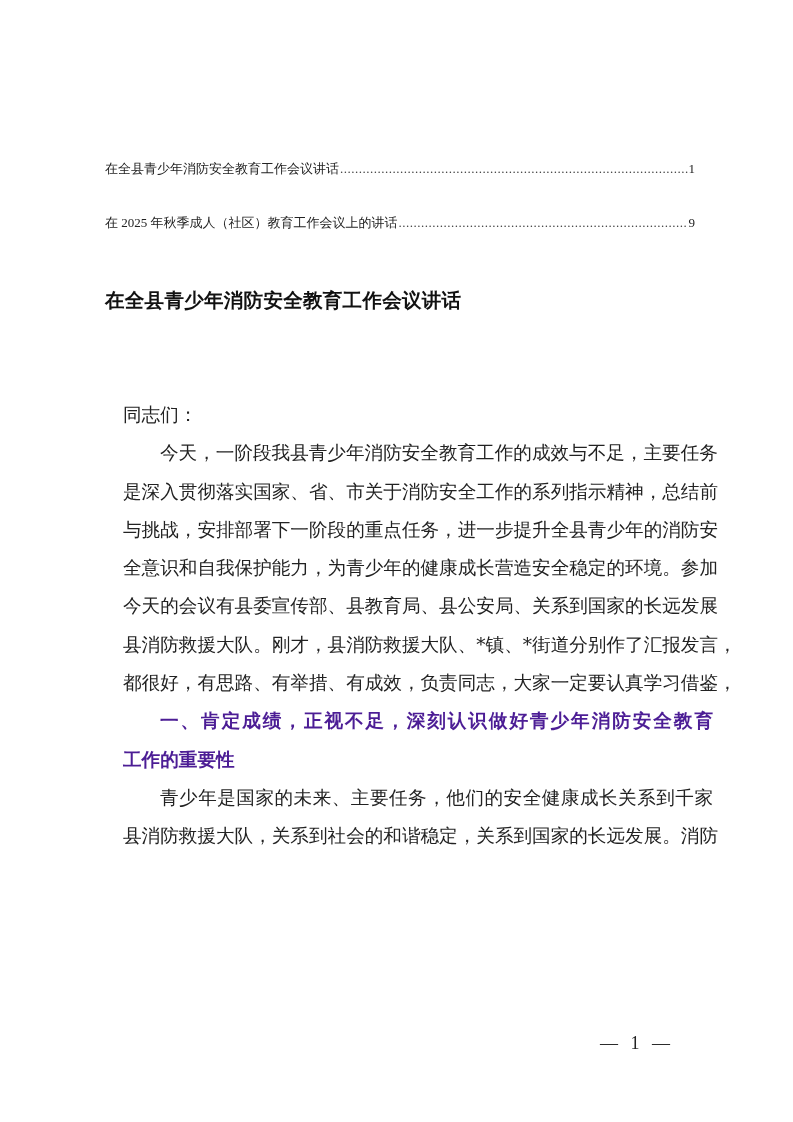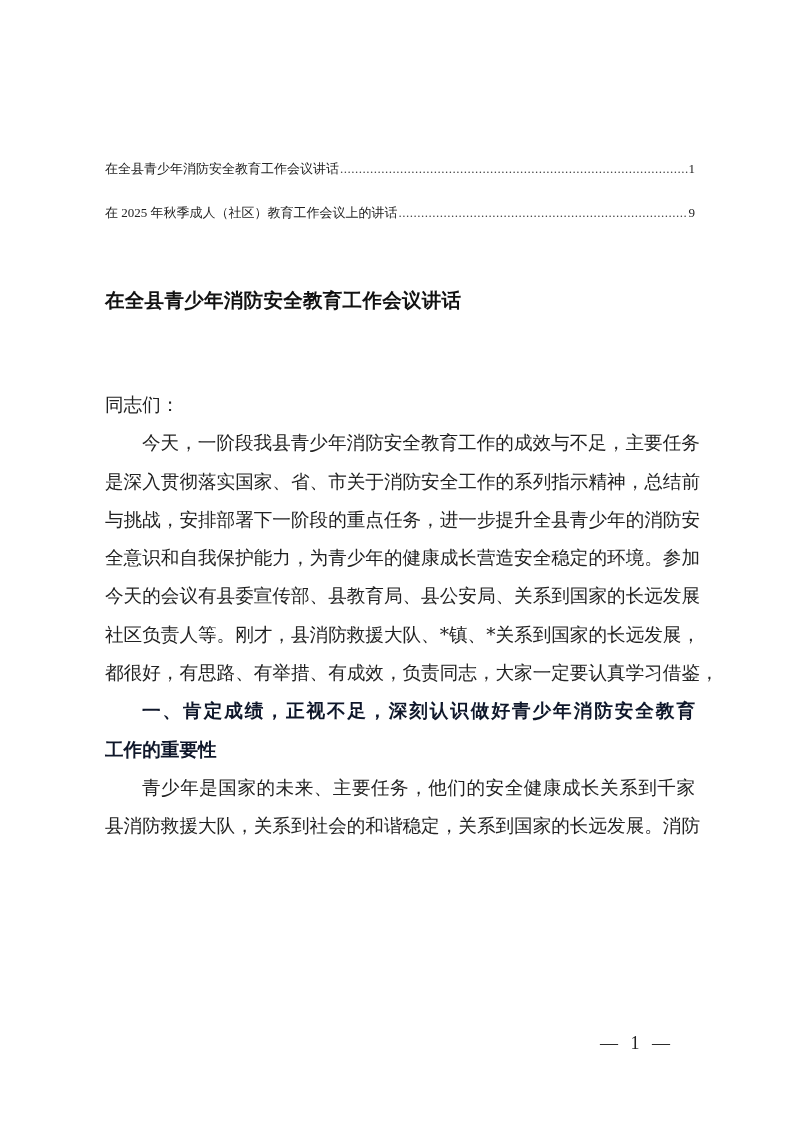--- a/index.html
+++ b/index.html
@@ -8,50 +8,50 @@
     .toc-row { position: absolute; left: 0; width: 590px; display: flex; align-items: baseline; height: 20px; white-space: nowrap; }
     .toc-row .lbl { flex: 0 0 auto; }
     .toc-row .dots { flex: 1 1 auto; overflow: hidden; margin: 0 1px; letter-spacing: 0.5px; color: #444; }
     .toc-row .dots::before { content: "................................................................................................................................................................................................................................................"; }
     .toc-row .pg { flex: 0 0 auto; }
     .title { position: absolute; left: 105px; top: 287px; font-family: "DejaVu Sans", "Liberation Sans", sans-serif; font-size: 19.5px; font-weight: bold; color: #111; letter-spacing: 0.3px; }
     .body-text { position: absolute; left: 105px; width: 590px; font-family: "DejaVu Serif", "Liberation Serif", serif; font-size: 18.6px; color: #222; line-height: 38.3px; }
     .line { height: 38.3px; white-space: nowrap; text-align: justify; text-align-last: justify; }
     .line.last { text-align-last: left; }
     .indent { padding-left: 37px; }
-    .heading { font-family: "DejaVu Sans", "Liberation Sans", sans-serif; font-weight: bold; color: #0f172a; }
+    .heading { font-family: "DejaVu Sans", "Liberation Sans", sans-serif; font-weight: bold; color: #4c1d95; }
     .page-num { position: absolute; left: 600px; top: 1033px; font-family: "Liberation Serif", serif; font-size: 18px; color: #222; letter-spacing: 4px; }
   </style>
 </head>
 <body>
 
 <div class="toc">
   <div class="toc-row" style="top:160px;">
     <span class="lbl">在全县青少年消防安全教育工作会议讲话</span>
     <span class="dots"></span>
     <span class="pg">1</span>
   </div>
-  <div class="toc-row" style="top:204px;">
+  <div class="toc-row" style="top:214px;">
     <span class="lbl">在 2025 年秋季成人（社区）教育工作会议上的讲话</span>
     <span class="dots"></span>
     <span class="pg">9</span>
   </div>
 </div>
 
 <div class="title">在全县青少年消防安全教育工作会议讲话</div>
 
-<div class="body-text" style="top:386px;">
+<div class="body-text" style="top:396px;margin-left:18px;">
   <div class="line last">同志们：</div>
   <div>
     <div class="line indent">今天，一阶段我县青少年消防安全教育工作的成效与不足，主要任务</div>
     <div class="line">是深入贯彻落实国家、省、市关于消防安全工作的系列指示精神，总结前</div>
     <div class="line">与挑战，安排部署下一阶段的重点任务，进一步提升全县青少年的消防安</div>
     <div class="line">全意识和自我保护能力，为青少年的健康成长营造安全稳定的环境。参加</div>
     <div class="line">今天的会议有县委宣传部、县教育局、县公安局、关系到国家的长远发展</div>
-    <div class="line">社区负责人等。刚才，县消防救援大队、*镇、*关系到国家的长远发展，</div>
+    <div class="line">县消防救援大队。刚才，县消防救援大队、*镇、*街道分别作了汇报发言，</div>
     <div class="line">都很好，有思路、有举措、有成效，负责同志，大家一定要认真学习借鉴，</div>
   </div>
   <div class="heading">
     <div class="line indent">一、肯定成绩，正视不足，深刻认识做好青少年消防安全教育</div>
     <div class="line last">工作的重要性</div>
   </div>
   <div>
     <div class="line indent">青少年是国家的未来、主要任务，他们的安全健康成长关系到千家</div>
     <div class="line">县消防救援大队，关系到社会的和谐稳定，关系到国家的长远发展。消防</div>
   </div>

